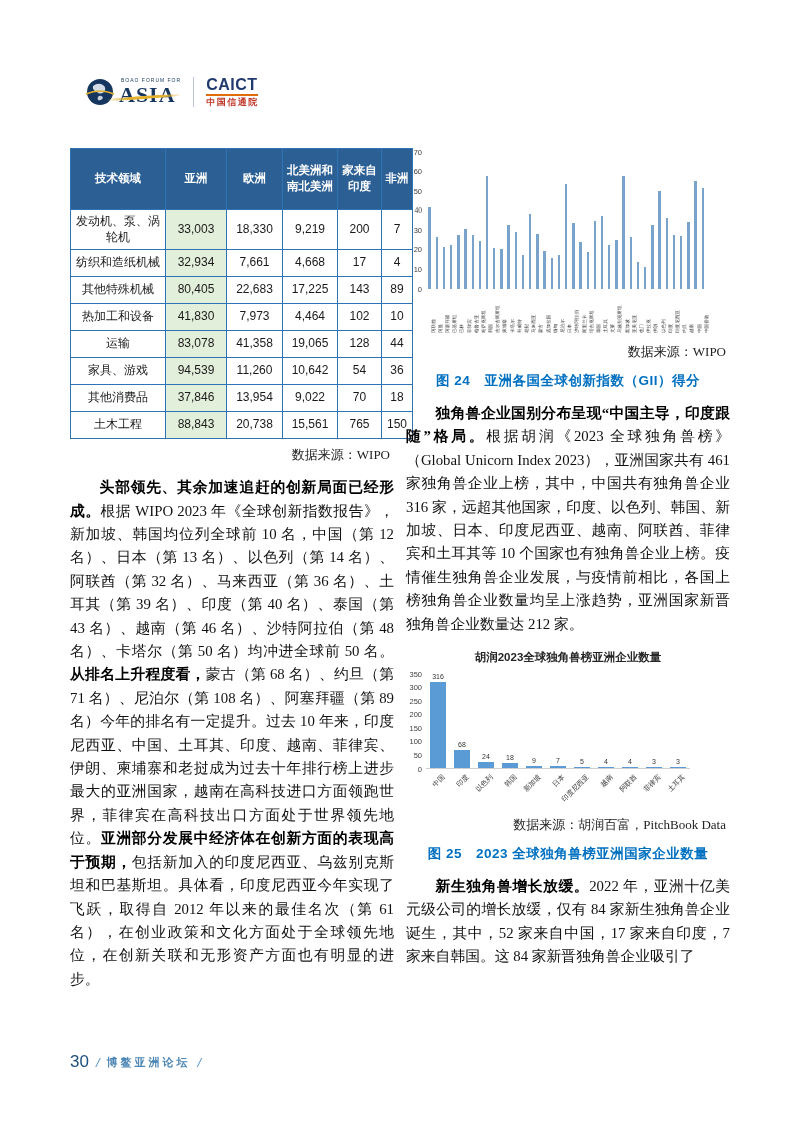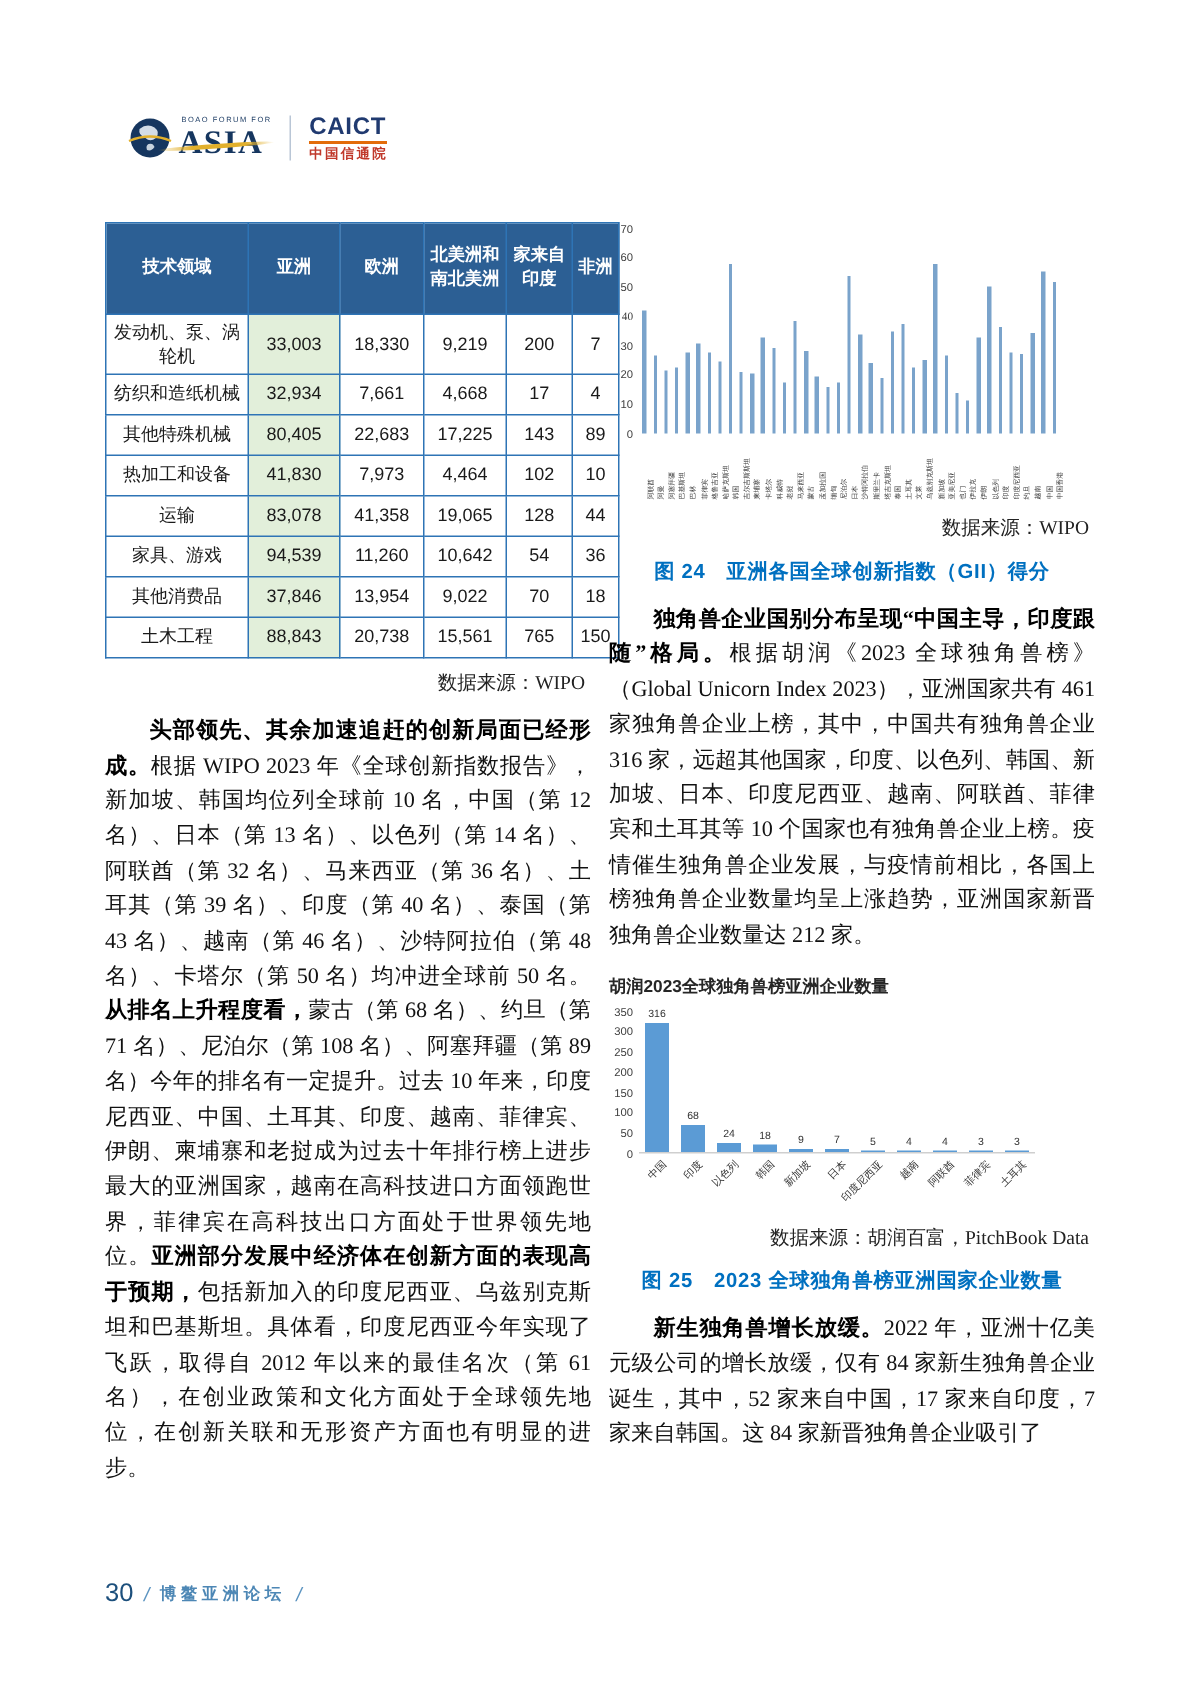--- a/index.html
+++ b/index.html
@@ -55,21 +55,21 @@
   .bar{flex:none;}
   .vlab{font-size:7px;color:#333;margin-bottom:2px;line-height:1;}
   .xrow{display:flex;margin-left:20px;}
   .xcell{position:relative;flex:none;height:100%;}
   .xcell.v span{position:absolute;top:44px;left:calc(50% + 2px);transform-origin:0 0;
       transform:rotate(-90deg);font-size:4.6px;color:#333;white-space:nowrap;line-height:1;}
   .xcell.d span{position:absolute;top:4px;right:calc(50% - 3px);transform-origin:100% 0;
       transform:rotate(-45deg);font-size:7px;color:#333;white-space:nowrap;line-height:1;}
   .fig25 .plot{border-bottom:1px solid #cfcfcf;}
   .chart-title{font-family:"Liberation Sans","DejaVu Sans",sans-serif;font-size:11.5px;font-weight:bold;
-      color:#262626;margin:14px 0 8px 0;}
+      color:#262626;text-align:center;margin:14px 0 8px 0;}
 
   
   .footer{position:absolute;left:70px;top:1052px;display:flex;align-items:center;gap:7px;
       font-family:"Liberation Sans","DejaVu Sans",sans-serif;}
   .pnum{font-size:17px;color:#1c4f7c;}
   .fslash{font-size:13px;color:#5a93c0;font-style:italic;}
   .fsite{font-size:11px;color:#4d87b5;font-weight:bold;letter-spacing:3px;}
 </style>
 </head>
 <body>

